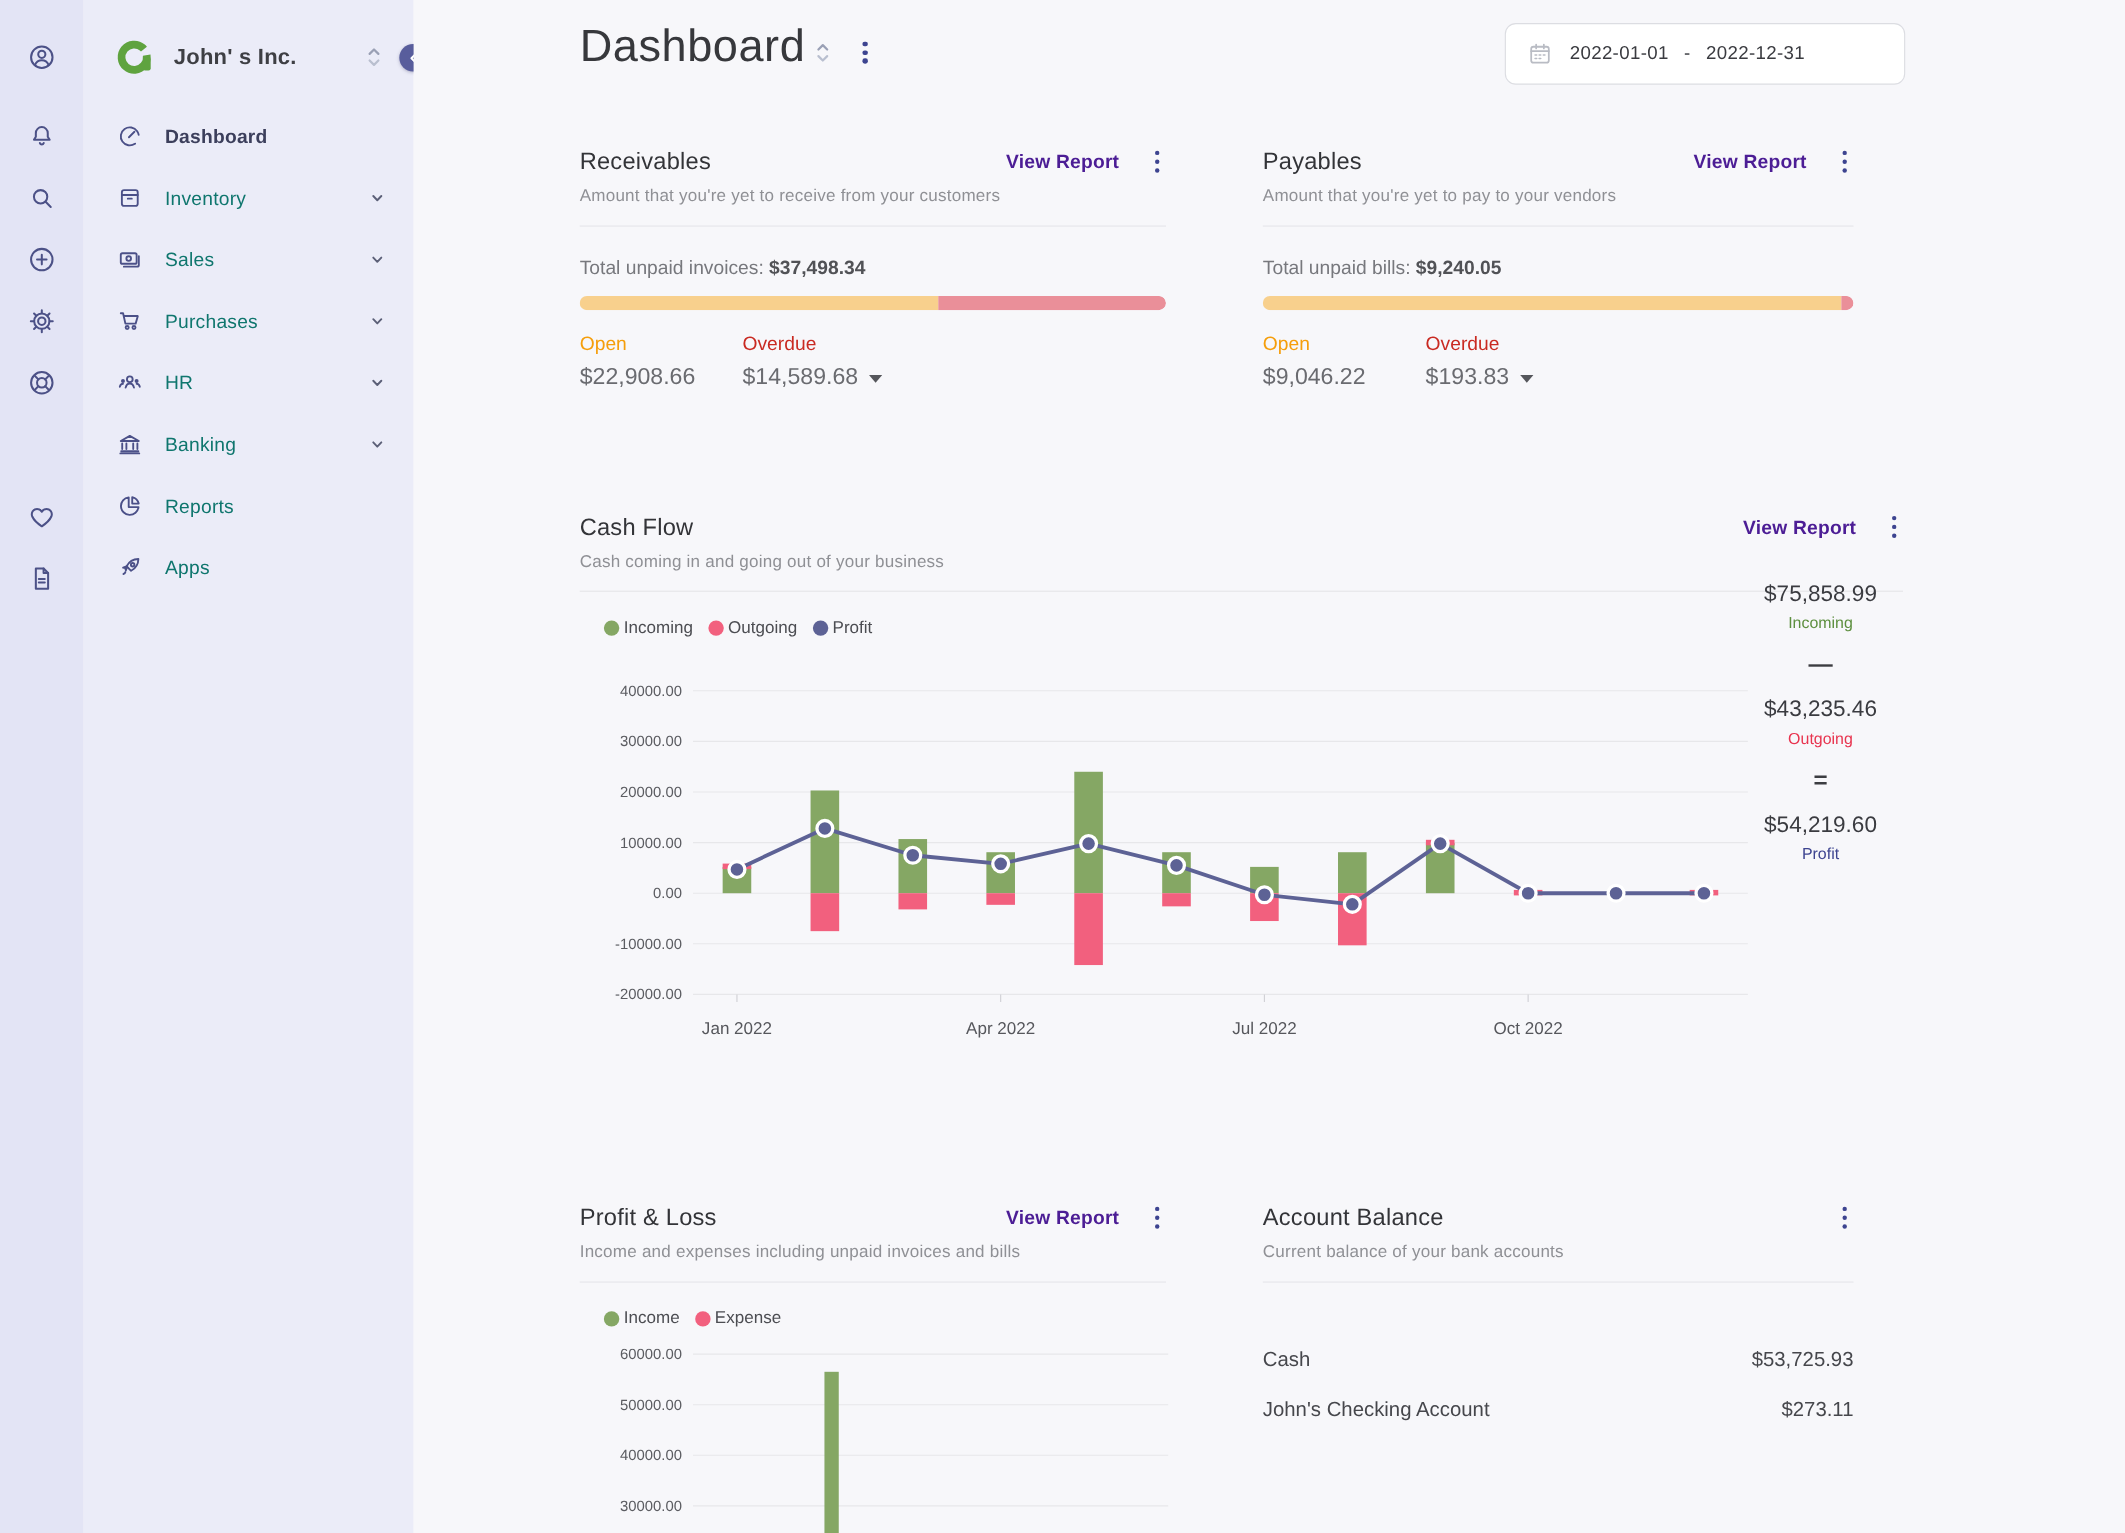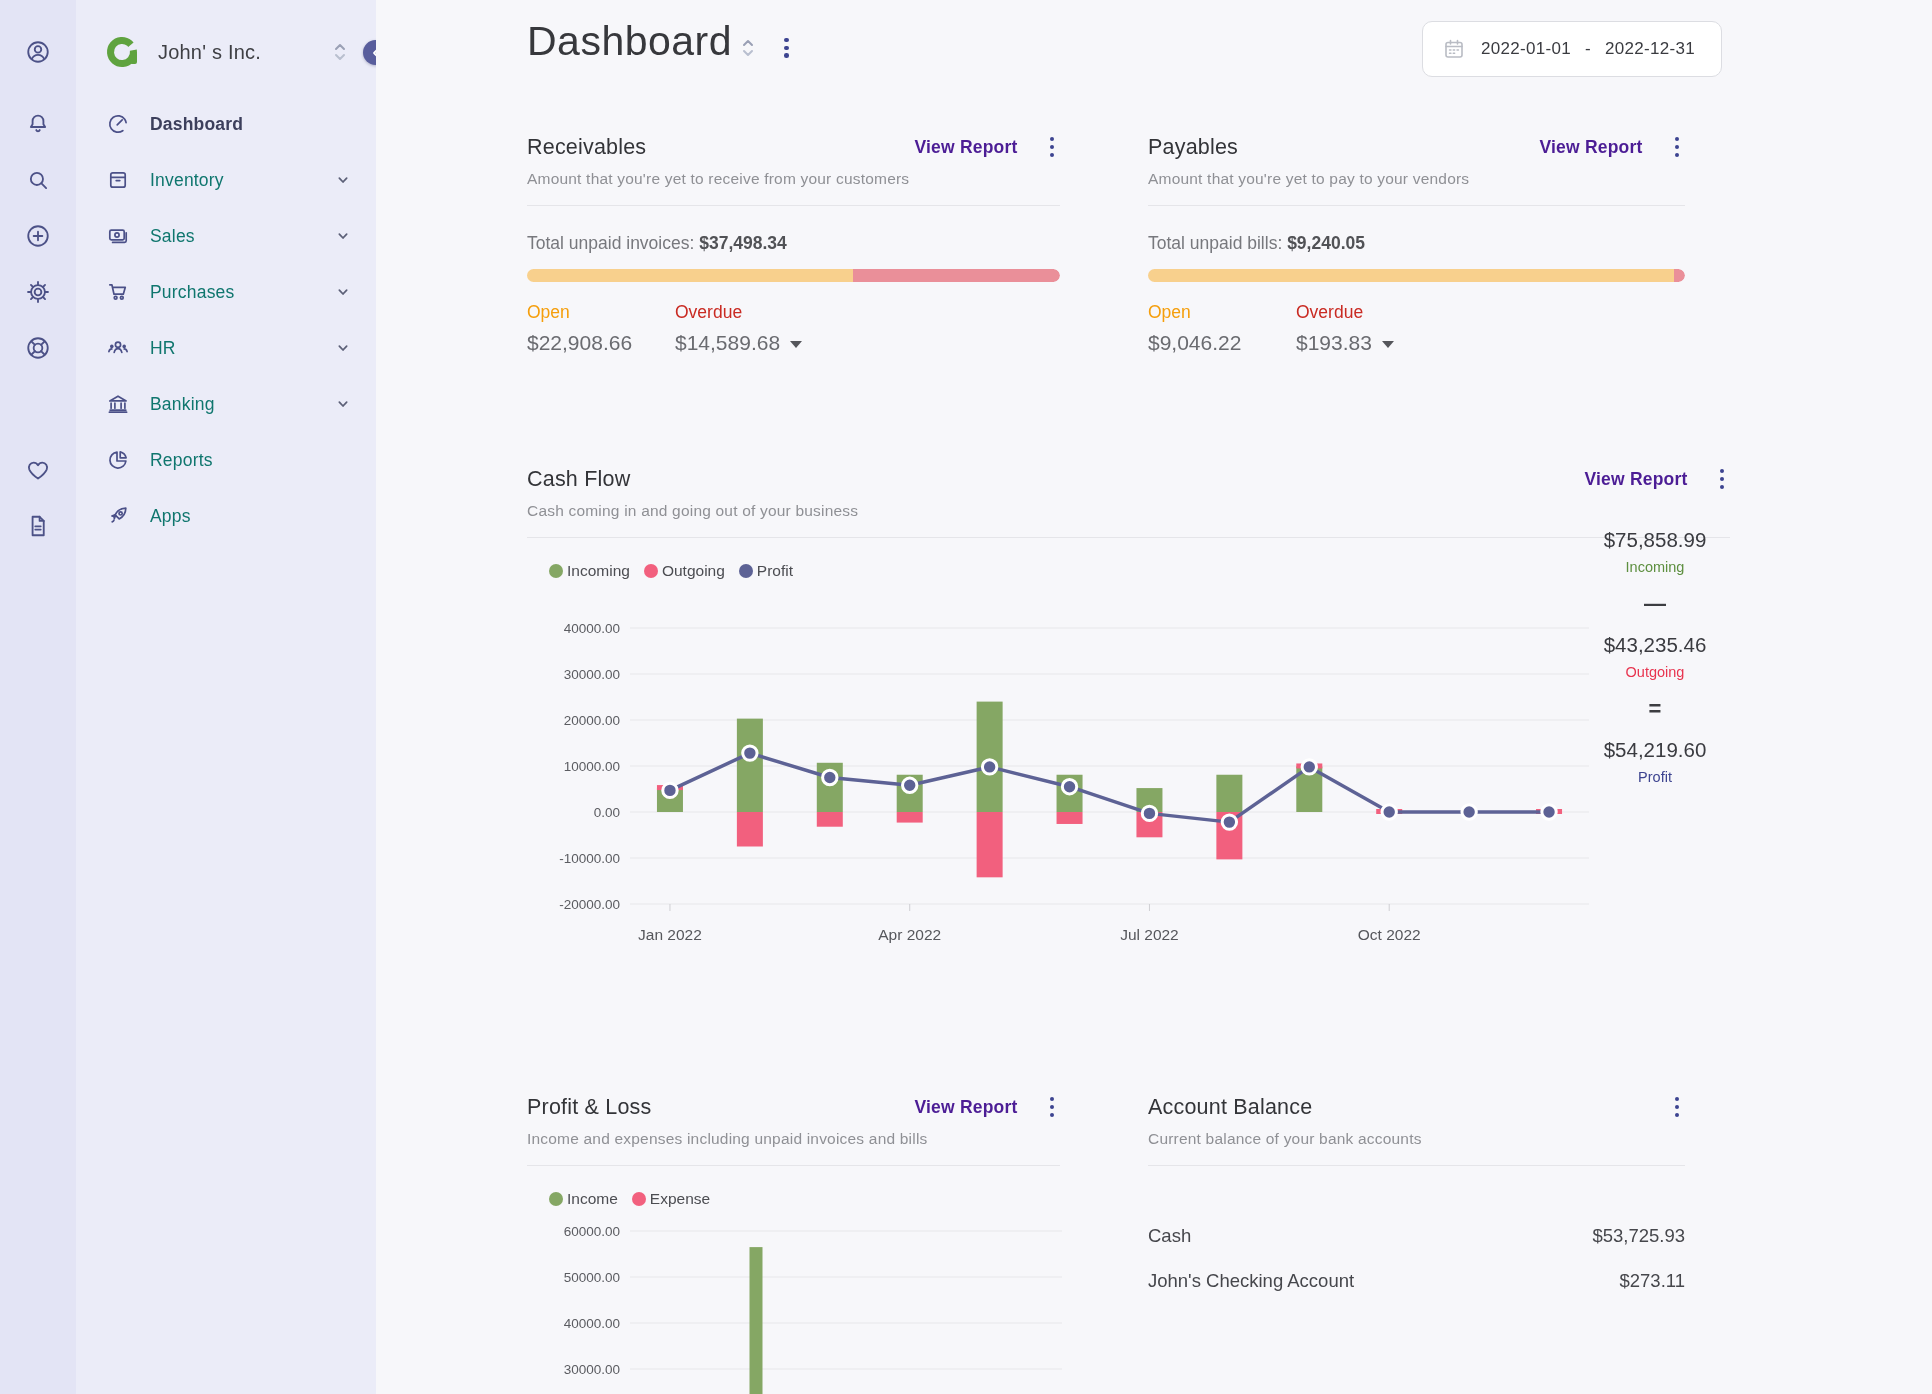--- a/index.html
+++ b/index.html
@@ -8,40 +8,40 @@
 
   
   .rail { width:76px; height:100%; background:#e3e4f5; padding-top:8px; display:flex; flex-direction:column; align-items:center; flex-shrink:0; }
   .rail-slot { height:56px; display:flex; align-items:center; justify-content:center; width:100%; cursor:pointer; }
   .rail-slot.first { height:88px; }
   .rail-slot.gap { margin-top:66px; }
   .rail svg { stroke:#4c5187; fill:none; stroke-width:1.7; stroke-linecap:round; stroke-linejoin:round; }
 
   
   .menu { width:300px; height:100%; background:#ebecf8; padding-top:8px; flex-shrink:0; position:relative; }
-  .company-row { height:88px; display:flex; align-items:center; padding:0 18px 0 30px; position:relative; }
+  .company-row { height:88px; display:flex; align-items:center; padding:0 18px 0 30px; position:relative;font-weight:bold; }
   .logo { width:34px; height:34px; flex-shrink:0; }
   .company-name { font-size:20px; color:#3e3f44; margin-left:18px; flex:1; letter-spacing:.2px; }
   .switch-icon { margin-right:10px; }
   .collapse-btn { position:absolute; right:-12px; top:32px; width:25px; height:25px; border-radius:50%; background:#585d9c; display:flex; align-items:center; justify-content:center; cursor:pointer; box-shadow:0 1px 3px rgba(60,60,110,.35); }
   .nav-item { height:56px; display:flex; align-items:center; padding:0 22px 0 30px; cursor:pointer; }
   .nav-item svg.mi { stroke:#4b5088; fill:none; stroke-width:1.7; stroke-linecap:round; stroke-linejoin:round; flex-shrink:0; }
   .nav-label { font-size:17.5px; color:#0f766e; margin-left:20px; flex:1; letter-spacing:.2px; }
   .nav-item.active .nav-label { color:#3c3f5c; font-weight:bold; }
   .nav-chevron { flex-shrink:0; }
 
   
   .main { flex:1; position:relative; background:#f7f7fa; }
   .page-header { position:absolute; top:18px; left:151px; display:flex; align-items:flex-start; }
   .page-title { font-size:41px; font-weight:500; color:#37383c; letter-spacing:.5px; }
   .title-sort { margin:18px 0 0 8px; }
   .title-kebab { margin:16px 0 0 22px; }
   .kebab { display:flex; flex-direction:column; align-items:center; cursor:pointer; padding:2px 6px; }
   .kebab i { width:4.5px; height:4.5px; border-radius:50%; background:#3d4490; margin:1.7px 0; }
-  .date-box { position:absolute; top:21px; right:210px; width:300px; height:56px; background:#fff; border:1px solid #dcdde2; border-radius:10px; display:flex; align-items:center; padding:0 20px; cursor:pointer; }
+  .date-box { position:absolute; top:21px; right:200px; width:364px; height:56px; background:#fff; border:1px solid #dcdde2; border-radius:10px; display:flex; align-items:center; padding:0 20px; cursor:pointer; }
   .date-box .dt { font-size:17px; color:#3a3b40; letter-spacing:.3px; }
   .date-sep { margin:0 14px; color:#6d6e73; }
 
   .content { position:absolute; left:151px; width:1203px; }
   .row1 { top:120px; }
   .cards2 { display:grid; grid-template-columns:533px 537px; column-gap:88px; }
 
   .card-head { display:flex; align-items:center; height:34px; margin-top:10px; }
   .card-title { font-size:21.5px; color:#333438; font-weight:500; flex:1; letter-spacing:.2px; }
   .view-report { font-size:17.5px; color:#4c1d95; cursor:pointer; margin-right:26px; letter-spacing:.2px;font-weight:bold; }

